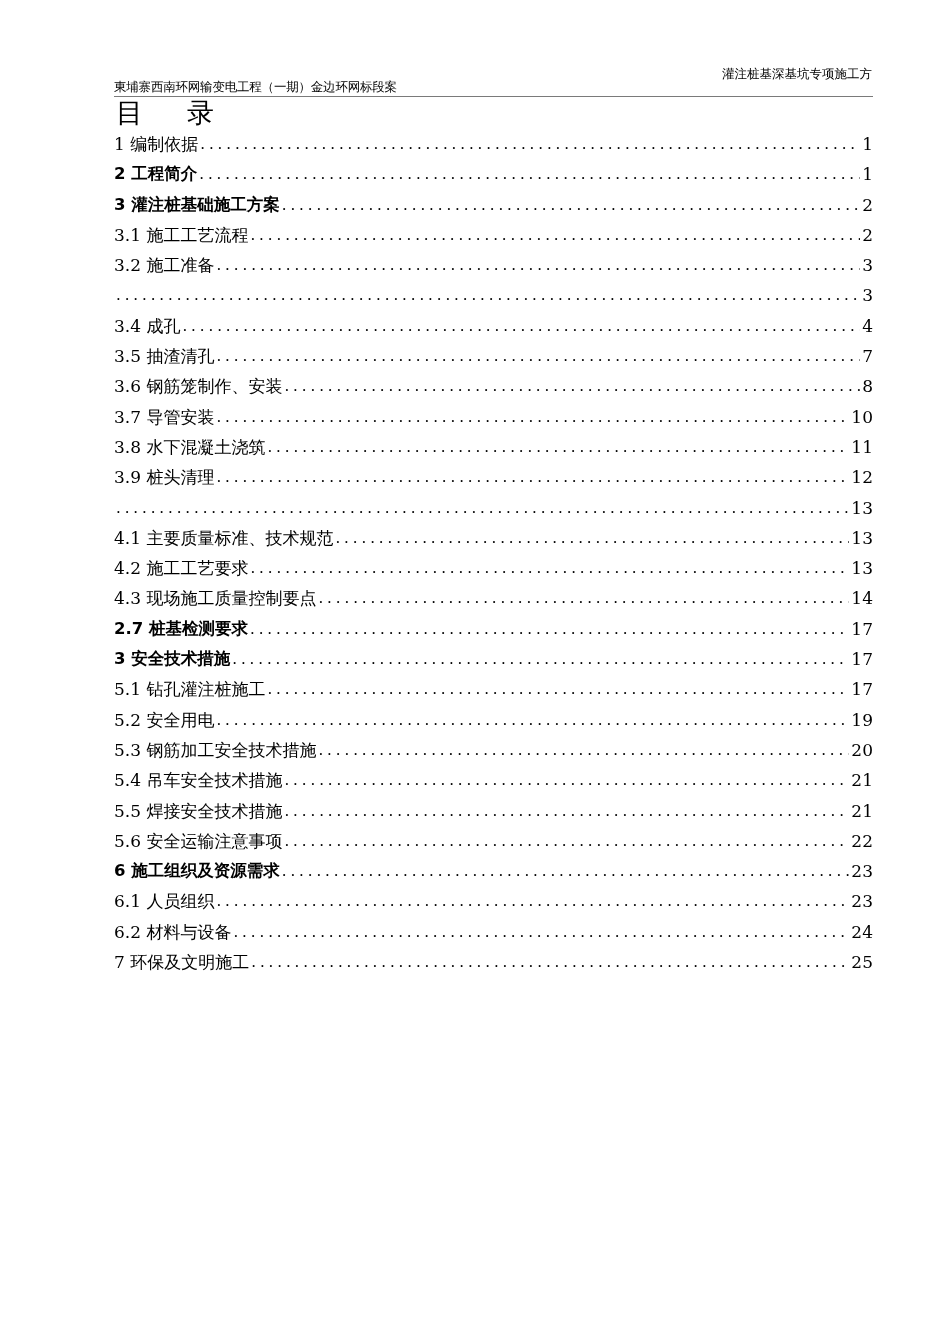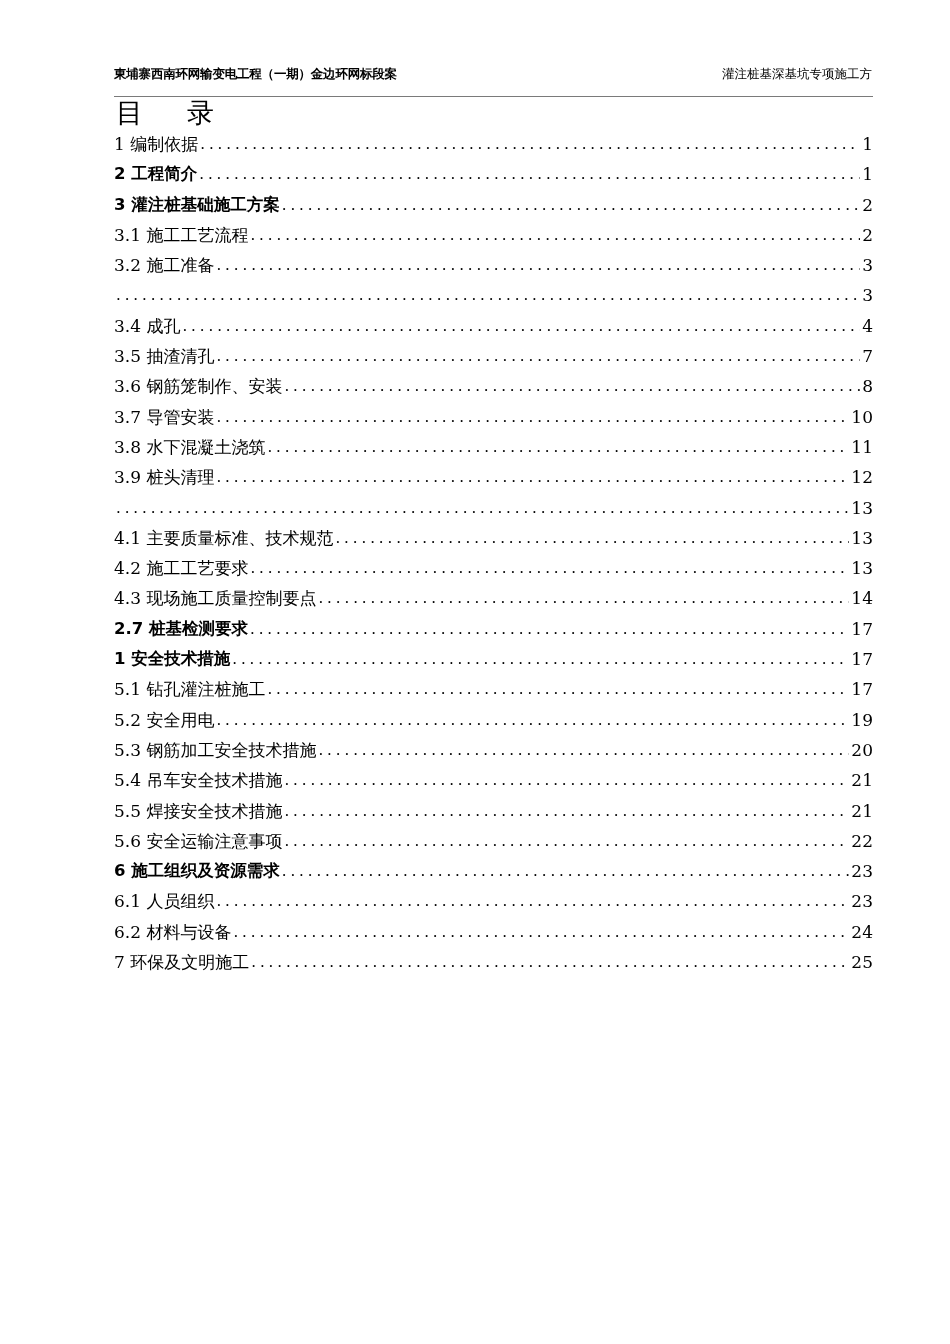--- a/index.html
+++ b/index.html
@@ -1,23 +1,23 @@
 <!DOCTYPE html>
 <html><head>
   <meta charset="utf-8">
   <style>
     html, body { margin: 0; padding: 0; background: #ffffff; }
     body {
       width: 950px; height: 1344px; position: relative; overflow: hidden;
       font-family: "DejaVu Serif", "Liberation Serif", serif; color: #000;
     }
     .header-left {
-      position: absolute; left: 114px; top: 67px; width: 340px;
+      position: absolute; left: 114px; top: 80px; width: 340px;
       font-family: "DejaVu Sans", "Liberation Sans", sans-serif;
-      font-size: 12.5px; font-weight: bold; line-height: 14px; letter-spacing: -0.2px;
+      font-size: 12.5px; font-weight: normal; line-height: 14px; letter-spacing: -0.2px;
     }
     .header-right {
       position: absolute; right: 78px; top: 67px;
       font-family: "DejaVu Sans", "Liberation Sans", sans-serif;
       font-size: 12.5px; font-weight: normal; line-height: 14px;
     }
     .header-rule {
       position: absolute; left: 114px; top: 96px; width: 759px; height: 0;
       border-top: 1.5px solid #7a7a7a;
     }
@@ -135,21 +135,21 @@
       <span class="label">4.3    现场施工质量控制要点</span>
       <span class="dots">........................................................................................................................................................................................................</span>
       <span class="page">14</span>
     </div>
     <div class="toc-row bold">
       <span class="label">2.7  桩基检测要求</span>
       <span class="dots">........................................................................................................................................................................................................</span>
       <span class="page">17</span>
     </div>
     <div class="toc-row bold">
-      <span class="label">1  安全技术措施</span>
+      <span class="label">3  安全技术措施</span>
       <span class="dots">........................................................................................................................................................................................................</span>
       <span class="page">17</span>
     </div>
     <div class="toc-row">
       <span class="label">5.1 钻孔灌注桩施工</span>
       <span class="dots">........................................................................................................................................................................................................</span>
       <span class="page">17</span>
     </div>
     <div class="toc-row">
       <span class="label">5.2  安全用电</span>

